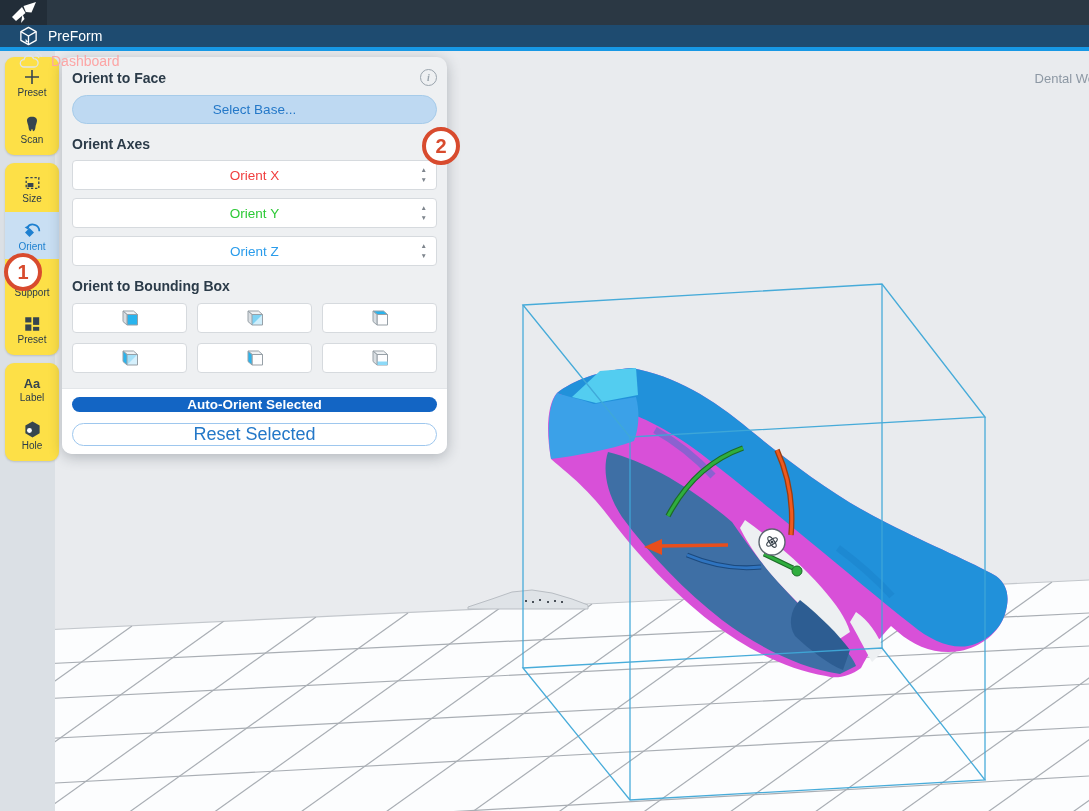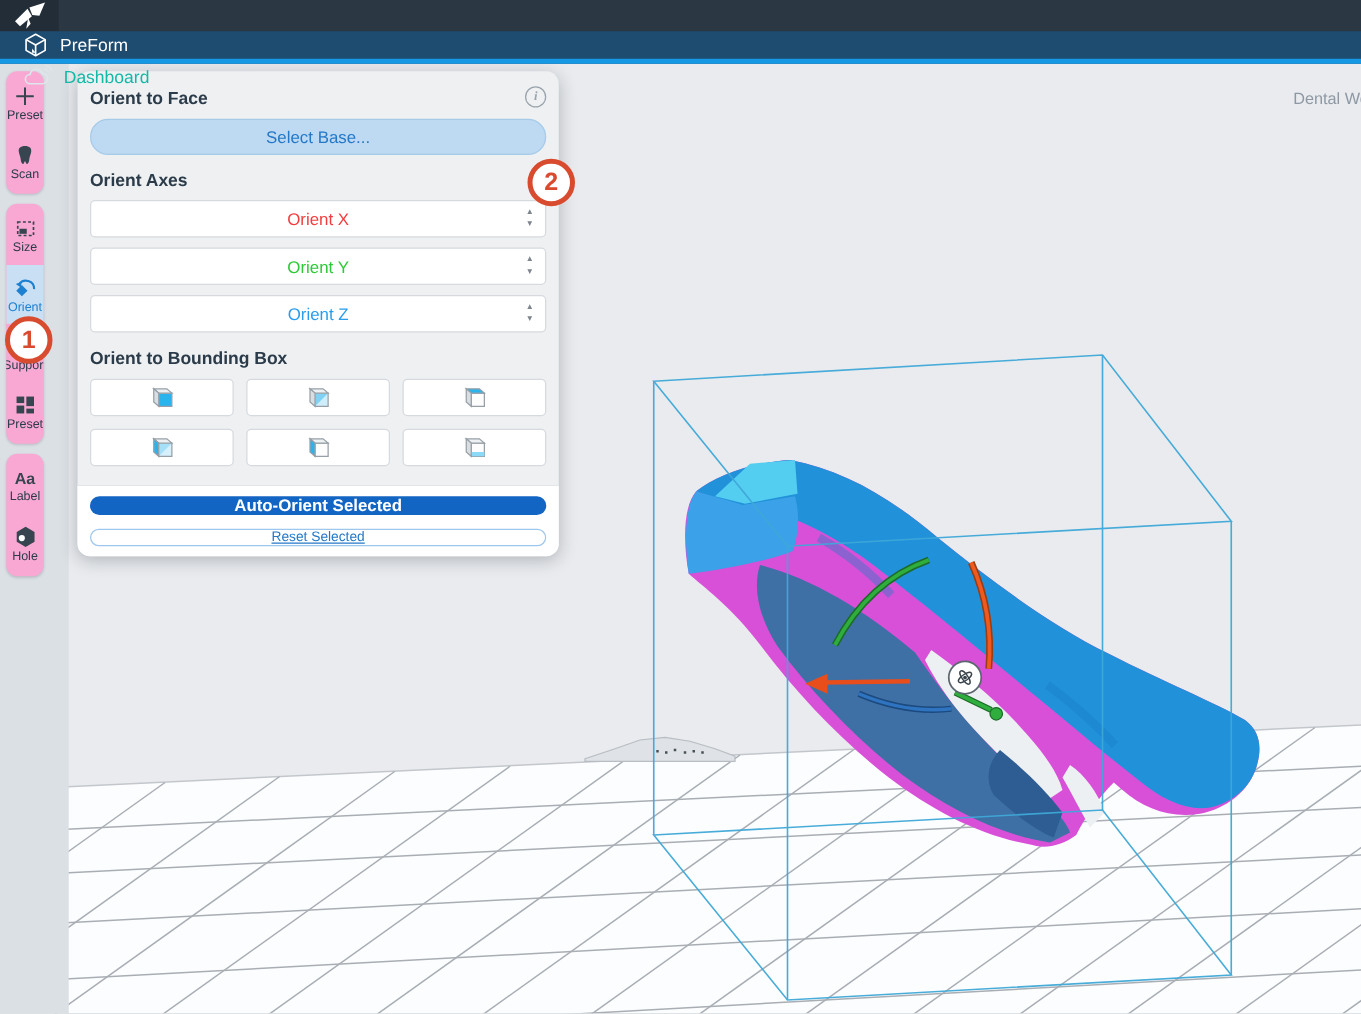--- a/index.html
+++ b/index.html
@@ -4,28 +4,28 @@
 <style>
   html,body{margin:0;padding:0;background:#9aa0a6;}
   *{box-sizing:border-box;}
   #app{position:relative;width:1089px;height:811px;overflow:hidden;background:#e9ebee;
        font-family:"Liberation Sans",sans-serif;-webkit-font-smoothing:antialiased;}
 
   
   .topbar{position:absolute;left:0;top:0;width:1089px;height:46px;background:var(--topbar-bg);
           display:flex;align-items:stretch;z-index:20;flex-direction:column;}
   .brandbox{width:47px;display:flex;align-items:center;justify-content:center;background:var(--brand-box-bg);}
-  .tab{display:flex;align-items:center;gap:9px;padding:0 18px;color:#14b8a6;font-size:14px;cursor:default;}
+  .tab{display:flex;align-items:center;gap:9px;padding:0 18px;color:#fca5a5;font-size:14px;cursor:default;}
   .tab.active{background:var(--topbar-active-tab-bg);border-bottom:4px solid var(--tab-underline);color:#fff;}
   .topbar-right{margin-left:auto;display:flex;align-items:center;color:#8d98a4;font-size:13px;
                 white-space:nowrap;margin-right:-6px;}
 
   
   .sidebar{position:absolute;left:0;top:46px;width:55px;height:765px;background:var(--sidebar-bg);z-index:10;}
-  .side-card{width:30px;margin:0 0 8px 5px;background:#f9a8d4;border-radius:9px;padding:2px 0;
+  .side-card{width:54px;margin:0 0 8px 5px;background:#fde047;border-radius:9px;padding:2px 0;
              box-shadow:0 1px 2px rgba(40,50,60,.18);overflow:hidden;}
   .side-card:first-child{margin-top:11px;}
   .side-item{height:47px;display:flex;flex-direction:column;align-items:center;justify-content:center;
              gap:2px;color:var(--text-dark);cursor:pointer;}
   .side-item .lbl{font-size:10px;line-height:1;}
   .side-item svg{display:block;}
   .side-item.active{background:var(--sidebar-active-bg);color:var(--accent-blue);}
   .ic-dark{fill:#36454f;}
 
   
@@ -51,22 +51,22 @@
         justify-content:center;gap:3px;color:#7e858d;}
   .spin span{font-size:6.5px;line-height:1;cursor:pointer;}
   .cube-grid{display:grid;grid-template-columns:1fr 1fr 1fr;gap:10px;margin-bottom:13px;}
   .cube-btn{height:30px;background:#fff;border:1px solid #d6dade;border-radius:4px;display:flex;
             align-items:center;justify-content:center;cursor:pointer;}
   .panel-footer{background:#fff;border-top:1px solid #e3e6e9;border-radius:0 0 10px 10px;
                 padding:8px 10px;display:flex;gap:11px;flex-direction:column;}
   .btn-primary{flex:1;height:30px;border-radius:15px;background:var(--primary-button-bg);color:#fff;
                font-size:13.5px;font-weight:600;display:flex;align-items:center;justify-content:center;cursor:pointer;}
   .btn-secondary{flex:1;height:30px;border-radius:15px;background:#fff;border:1px solid #9ec7ee;
-                 color:var(--select-base-text);font-size:11px;display:flex;align-items:center;
-                 justify-content:center;cursor:pointer;text-decoration:underline;}
+                 color:var(--select-base-text);font-size:18px;display:flex;align-items:center;
+                 justify-content:center;cursor:pointer;}
 
   
   .annot{position:absolute;width:38px;height:38px;border:4px solid var(--annotation-red);border-radius:50%;
          background:#fff;color:var(--annotation-red);font-size:20px;font-weight:bold;display:flex;
          align-items:center;justify-content:center;z-index:40;}
 
   
   .scene{position:absolute;left:0;top:46px;z-index:1;}
   .sky{fill:var(--viewport-sky);} .floor{fill:var(--floor-white);}
   .gridline{stroke:var(--grid-line);stroke-width:1.2;}

